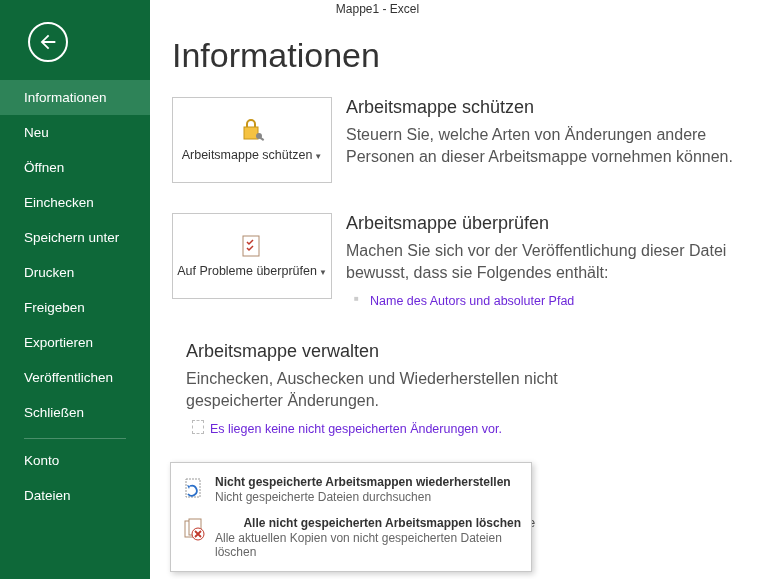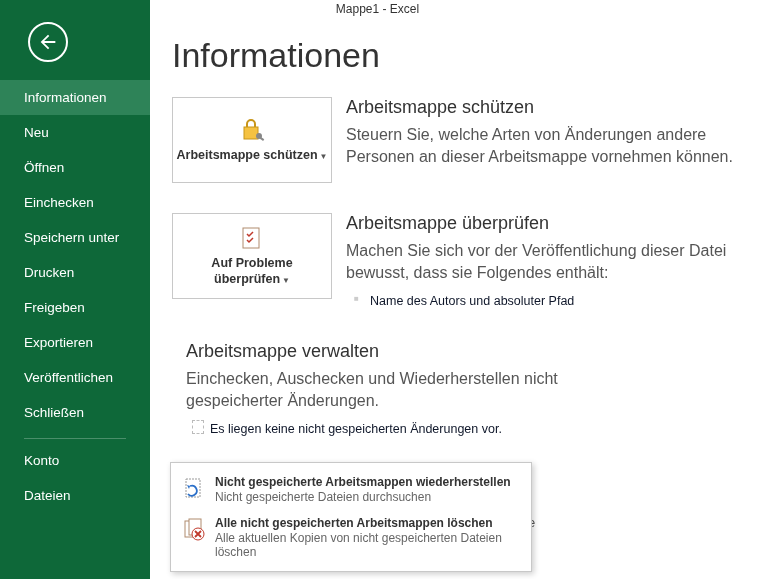--- a/index.html
+++ b/index.html
@@ -8,37 +8,37 @@
 .sidebar { position: absolute; left: 0; top: 0; width: 150px; height: 100%; background: #0e6839; color: #fff; }
 .back-btn { width: 40px; height: 40px; border: 2px solid #fff; border-radius: 50%; margin: 22px 0 0 28px; display: flex; align-items: center; justify-content: center; cursor: pointer; }
 .back-btn svg { width: 22px; height: 22px; fill: #fff; }
 .nav { margin-top: 18px; }
 .nav-item { padding: 10px 24px; font-size: 13.5px; cursor: pointer; }
 .nav-item.selected { background: #2e8358; }
 .nav-gap { margin-top: 8px; border-top: 1px solid rgba(255,255,255,0.25); margin-left: 24px; margin-right: 24px; padding-top: 4px; }
 .main { position: absolute; left: 150px; top: 20px; right: 0; bottom: 0; padding: 16px 0 0 22px; background: #fff; }
 .page-title { font-size: 34px; font-weight: 300; color: #333; margin-bottom: 22px; }
 .section { display: flex; margin-bottom: 30px; }
-.big-btn { width: 160px; height: 86px; border: 1px solid #c8c8c8; background: #fff; display: flex; flex-direction: column; align-items: center; justify-content: center; cursor: pointer; position: relative; font-weight: bold; }
+.big-btn { width: 160px; height: 86px; border: 1px solid #c8c8c8; background: #fff; display: flex; flex-direction: column; align-items: center; justify-content: center; cursor: pointer; position: relative; }
 .big-btn.active { background: #cce8d7; border-color: #7fc6a0; }
 .big-btn .icon { width: 32px; height: 28px; display: flex; align-items: center; justify-content: center; }
 .big-btn .label { font-size: 12.5px; color: #333; text-align: center; margin-top: 4px; line-height: 1.25; }
 .big-btn .dd { font-size: 8px; margin-left: 2px; color: #555; }
 .section-text { margin-left: 14px; max-width: 400px; }
 .section-text h2 { font-size: 18px; font-weight: 400; color: #333; margin-bottom: 6px; }
 .section-text p { font-size: 16px; color: #555; line-height: 1.4; }
 .section-text ul { list-style: none; margin-top: 6px; }
-.section-text li { font-size: 12.5px; color: #0f172a; padding-left: 24px; position: relative; line-height: 1.6; }
+.section-text li { font-size: 12.5px; color: #6d28d9; padding-left: 24px; position: relative; line-height: 1.6; }
 .section-text li::before { content: "■"; position: absolute; left: 8px; color: #ccc; font-size: 8px; top: 2px; }
 .section-text li.doc::before { content: ""; width: 10px; height: 12px; border: 1px solid #bbb; border-style: dashed; position: absolute; left: 6px; top: 1px; }
 .popup { position: absolute; left: 170px; top: 462px; width: 362px; background: #fff; border: 1px solid #c8c8c8; box-shadow: 2px 2px 6px rgba(0,0,0,0.2); padding: 6px 0; z-index: 10; }
 .popup-item { display: flex; padding: 6px 10px; cursor: pointer; }
 .popup-item .icon { width: 28px; height: 28px; flex-shrink: 0; display: flex; align-items: center; justify-content: center; margin-right: 6px; }
 .popup-item .txt { font-size: 12px; }
-.popup-item .txt .t1 { font-weight: 600; color: #333; }
+.popup-item .txt .t1 { font-weight: 600; color: #333; text-align: right; }
 .popup-item .txt .t2 { color: #666; margin-top: 1px; }
 .faded { color: #999; font-size: 18px; position: absolute; left: 344px; top: 490px; z-index: 1; }
 .faded2 { color: #555; font-size: 12.5px; position: absolute; left: 344px; top: 516px; z-index: 1; max-width: 400px; }
 </style>
 </head>
 <body>
 
 <div class="titlebar">Mappe1 - Excel</div>
 
 <div class="sidebar">

